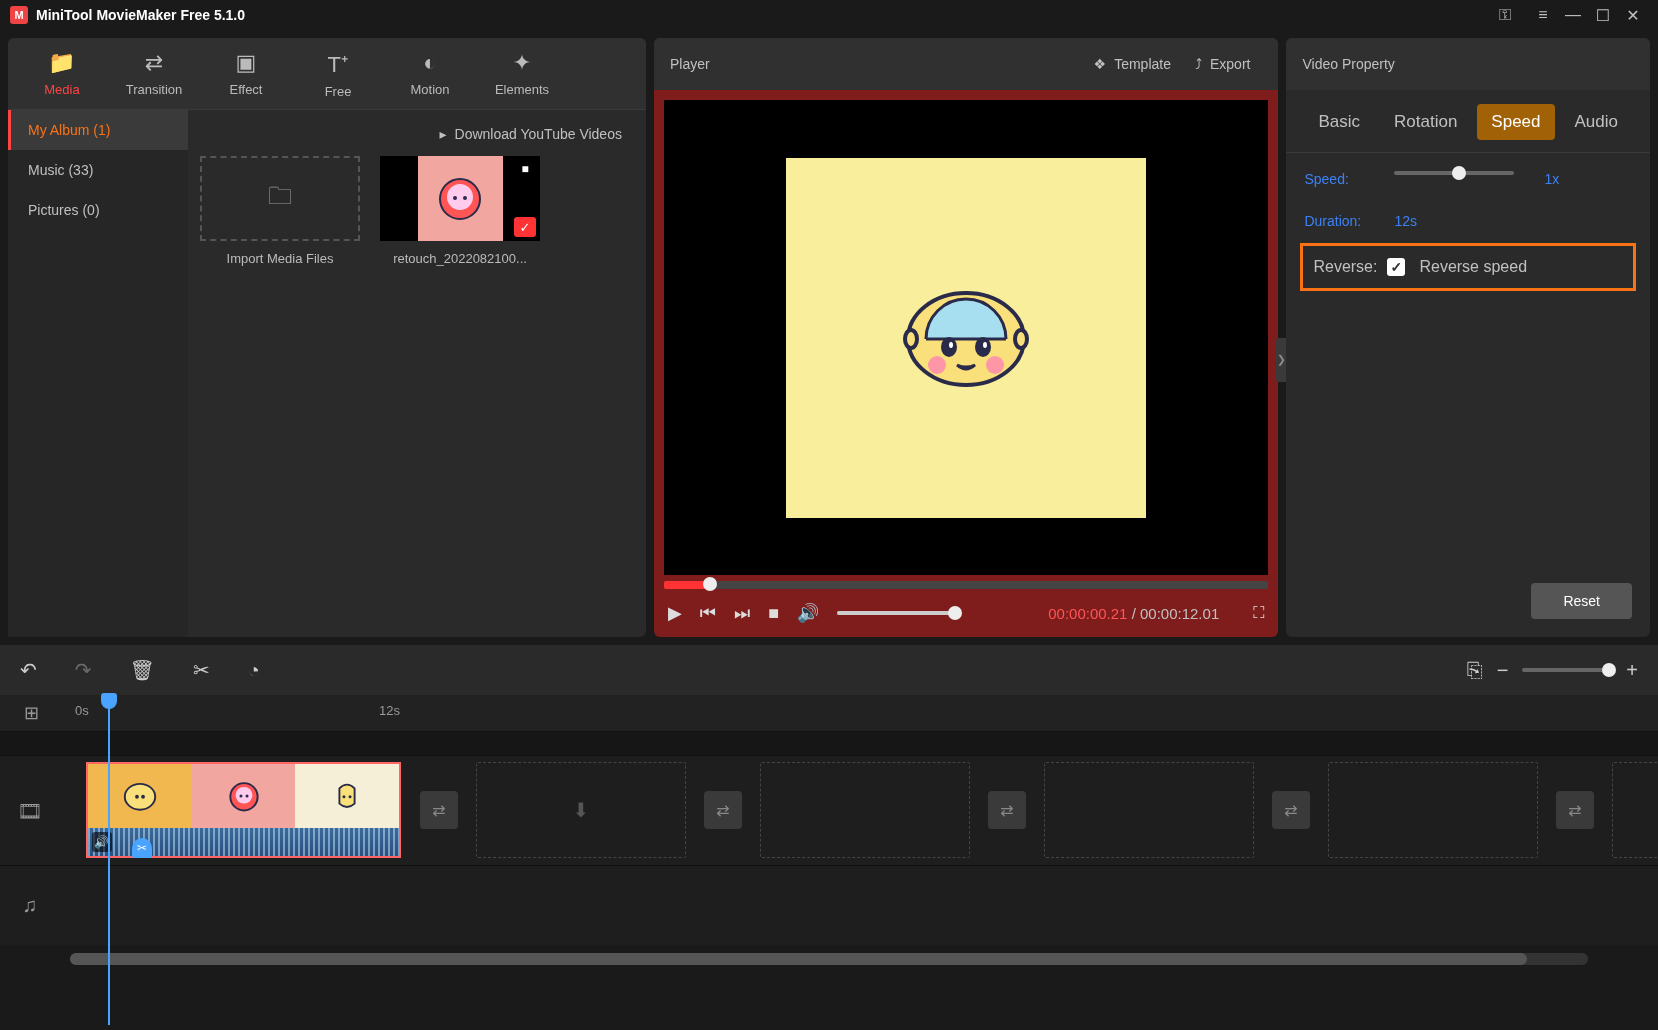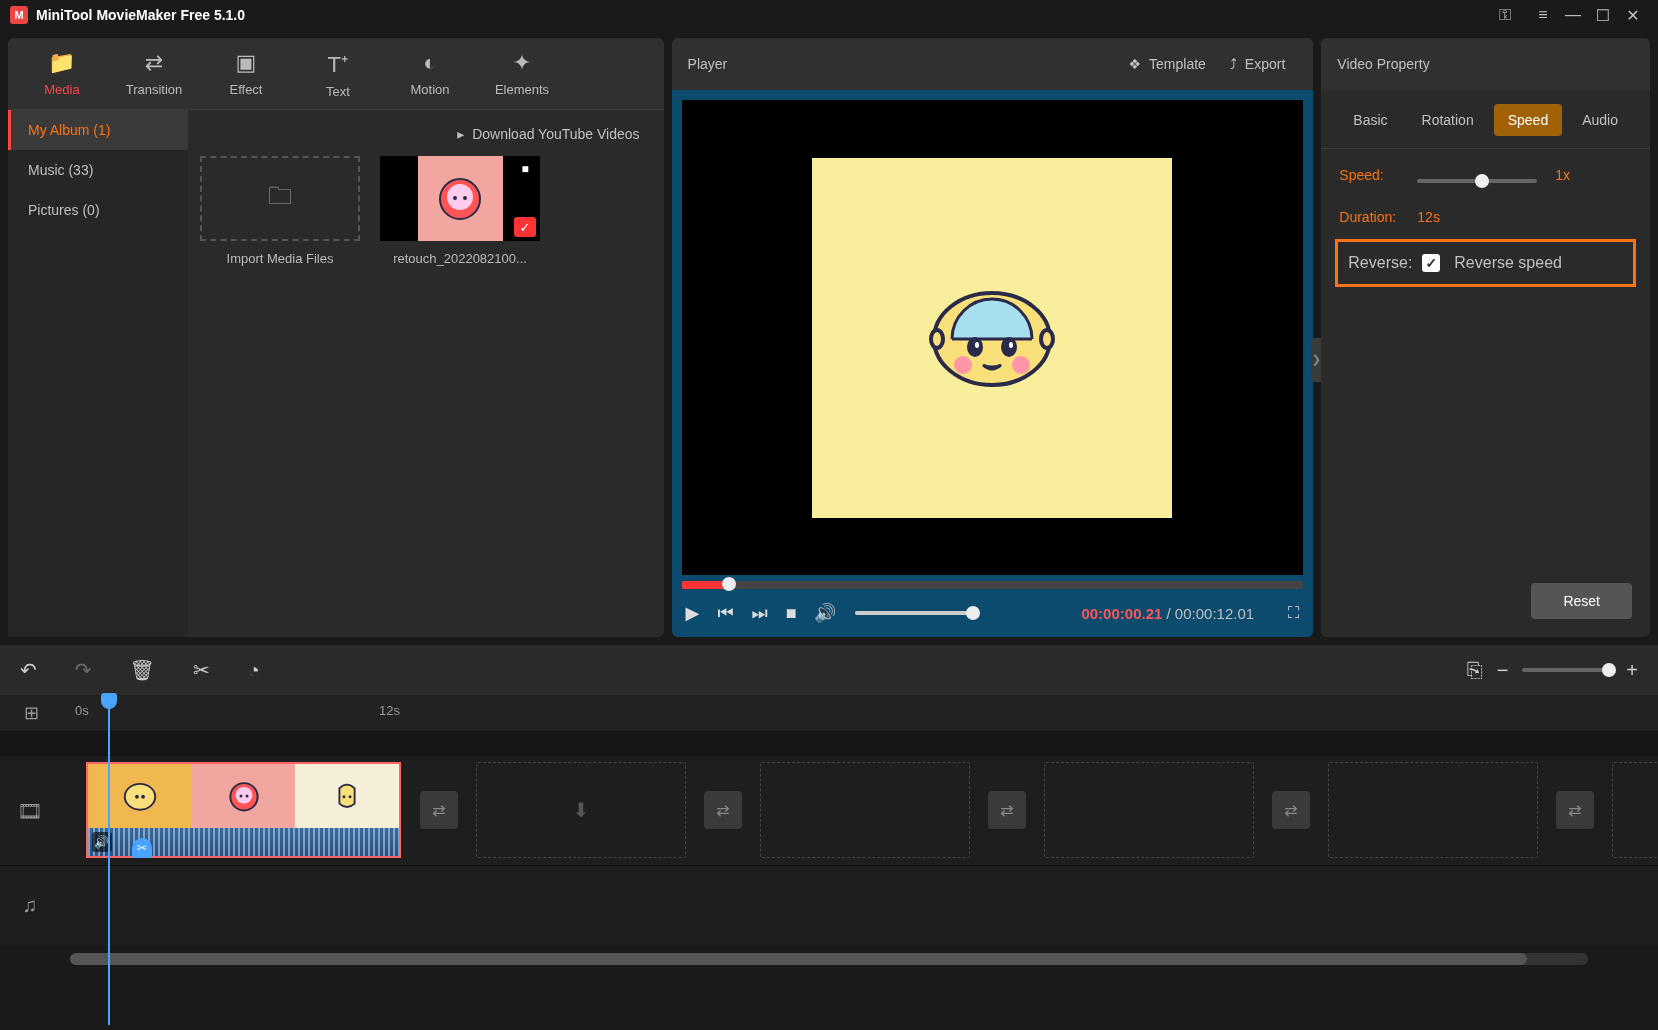--- a/index.html
+++ b/index.html
@@ -29,47 +29,47 @@
 .media-topbar { display: flex; justify-content: flex-end; align-items: center; padding: 4px 12px 14px 0; gap: 8px; color: #c0c0c0; font-size: 14px; }
 .media-grid { display: flex; gap: 20px; }
 .media-tile { width: 160px; display: flex; flex-direction: column; align-items: center; gap: 10px; }
 .import-box { width: 160px; height: 85px; border: 2px dashed #555; display: flex; align-items: center; justify-content: center; color: #999; font-size: 24px; }
 .thumb-box { width: 160px; height: 85px; background: #000; position: relative; display: flex; align-items: center; justify-content: center; }
 .thumb-inner { width: 85px; height: 85px; background: #f2a6a0; display:flex; align-items:center; justify-content:center; }
 .thumb-badge-vid { position: absolute; top: 4px; right: 4px; background: #000; color: #fff; font-size: 12px; width: 22px; height: 18px; display:flex; align-items:center; justify-content:center; border-radius:2px; }
 .thumb-badge-check { position: absolute; bottom: 4px; right: 4px; background: #f33; color: #fff; font-size: 13px; width: 22px; height: 20px; display:flex; align-items:center; justify-content:center; border-radius:3px; }
 .tile-label { font-size: 13px; color: #bbb; max-width: 160px; white-space: nowrap; overflow: hidden; text-overflow: ellipsis; }
 
-.player-panel { width: 650px; background: #0c4a6e; border-radius: 6px; display: flex; flex-direction: column; }
+.player-panel { width: 650px; background: #7f1d1d; border-radius: 6px; display: flex; flex-direction: column; }
 .panel-header { height: 52px; display: flex; align-items: center; padding: 0 16px; font-size: 14px; color: #c0c0c0; background: #303030; border-radius: 6px 6px 0 0; }
 .panel-header .spacer { flex: 1; }
 .header-btn { display: flex; align-items: center; gap: 8px; padding: 0 12px; color: #c0c0c0; font-size: 14px; cursor: pointer; }
 .video-area { flex: 1; background: #000; margin: 10px 10px 6px 10px; display: flex; align-items: center; justify-content: center; }
 .video-frame { width: 360px; height: 360px; background: #f9ee9c; display: flex; align-items: center; justify-content: center; }
 .lemon-face { width: 130px; height: 110px; }
 
 .progress-bar { height: 8px; margin: 0 10px; background: #444; position: relative; border-radius: 2px; }
 .progress-fill { position: absolute; left: 0; top: 0; height: 100%; width: 7%; background: #f33; border-radius: 2px 0 0 2px; }
 .progress-thumb { position: absolute; left: 6.5%; top: -4px; width: 14px; height: 14px; background: #eee; border-radius: 50%; }
 
 .player-controls { height: 48px; display: flex; align-items: center; padding: 0 14px; gap: 18px; }
 .pctrl { color: #ddd; font-size: 18px; cursor: pointer; }
 .vol-slider { width: 120px; height: 4px; background: #666; position: relative; border-radius: 2px; }
 .vol-fill { position:absolute; left:0; top:0; height:100%; width:100%; background:#ccc; border-radius:2px; }
 .vol-thumb { position:absolute; right:-5px; top:-5px; width:14px; height:14px; background:#eee; border-radius:50%; }
 .time-display { margin-left: auto; font-size: 15px; color: #c0c0c0; }
-.time-current { color: #f55; font-weight: bold; }
+.time-current { color: #f55; }
 .fullscreen-btn { margin-left: 16px; color: #ddd; font-size: 16px; }
 
 .property-panel { flex: 1; background: #2a2a2a; border-radius: 6px; display: flex; flex-direction: column; position: relative; }
 .prop-tabs { display: flex; gap: 6px; padding: 14px 18px 12px 18px; border-bottom: 1px solid #3a3a3a; }
-.prop-tab { padding: 8px 14px; color: #c0c0c0; font-size: 14px; cursor: pointer; border-radius: 4px; text-align: center; }
+.prop-tab { padding: 8px 14px; color: #c0c0c0; font-size: 17px; cursor: pointer; border-radius: 4px; text-align: center; }
 .prop-tab.active { background: #a16207; color: #fff; }
 .prop-body { padding: 18px; display: flex; flex-direction: column; gap: 26px; }
-.prop-row { display: flex; align-items: flex-end; font-size: 14px; color: #f97316; gap: 8px; }
+.prop-row { display: flex; align-items: flex-start; font-size: 14px; color: #3b82f6; gap: 20px; }
 .prop-label { width: 70px; }
 .speed-slider { flex:1; height: 4px; background: #666; position: relative; border-radius: 2px; margin-right: 10px; max-width: 120px; }
 .speed-thumb { position: absolute; left: 48%; top: -5px; width: 14px; height: 14px; background: #eee; border-radius: 50%; }
 .reverse-box { border: 3px solid #f97316; padding: 12px 10px; margin: -12px -4px; display: flex; align-items: center; gap: 14px; }
 .checkbox { width: 18px; height: 18px; background: #fff; border-radius: 3px; display: flex; align-items: center; justify-content: center; color: #333; font-size: 14px; font-weight: bold; }
 .reset-btn { position: absolute; bottom: 18px; right: 18px; padding: 10px 32px; background: #555; color: #fff; border-radius: 4px; font-size: 14px; cursor: pointer; }
 .collapse-handle { position: absolute; left: -10px; top: 50%; width: 10px; height: 44px; background: #3a3a3a; display:flex; align-items:center; justify-content:center; color:#888; font-size:11px; border-radius: 3px 0 0 3px; }
 
 .timeline-section { height: 390px; background: #1a1a1a; padding: 0 0 10px 0; }
 .timeline-toolbar { height: 50px; background: #2a2a2a; display: flex; align-items: center; padding: 0 20px; gap: 38px; }
@@ -133,21 +133,21 @@
       <div class="tab-item">
         <span class="tab-icon">⇄</span>
         <span>Transition</span>
       </div>
       <div class="tab-item">
         <span class="tab-icon">▣</span>
         <span>Effect</span>
       </div>
       <div class="tab-item">
         <span class="tab-icon">T⁺</span>
-        <span>Text</span>
+        <span>Free</span>
       </div>
       <div class="tab-item">
         <span class="tab-icon">◐</span>
         <span>Motion</span>
       </div>
       <div class="tab-item">
         <span class="tab-icon">✦</span>
         <span>Elements</span>
       </div>
     </div>

